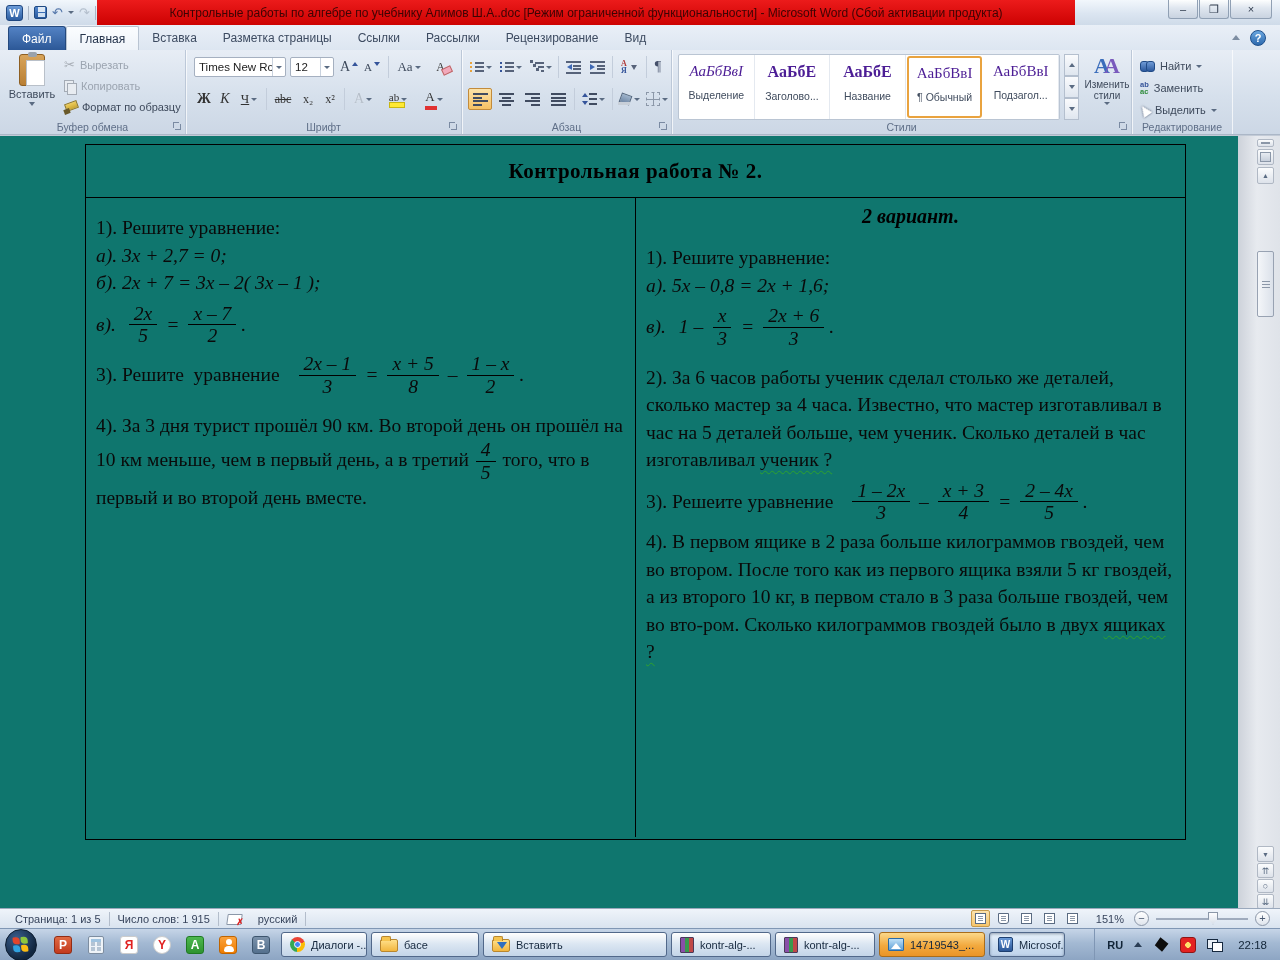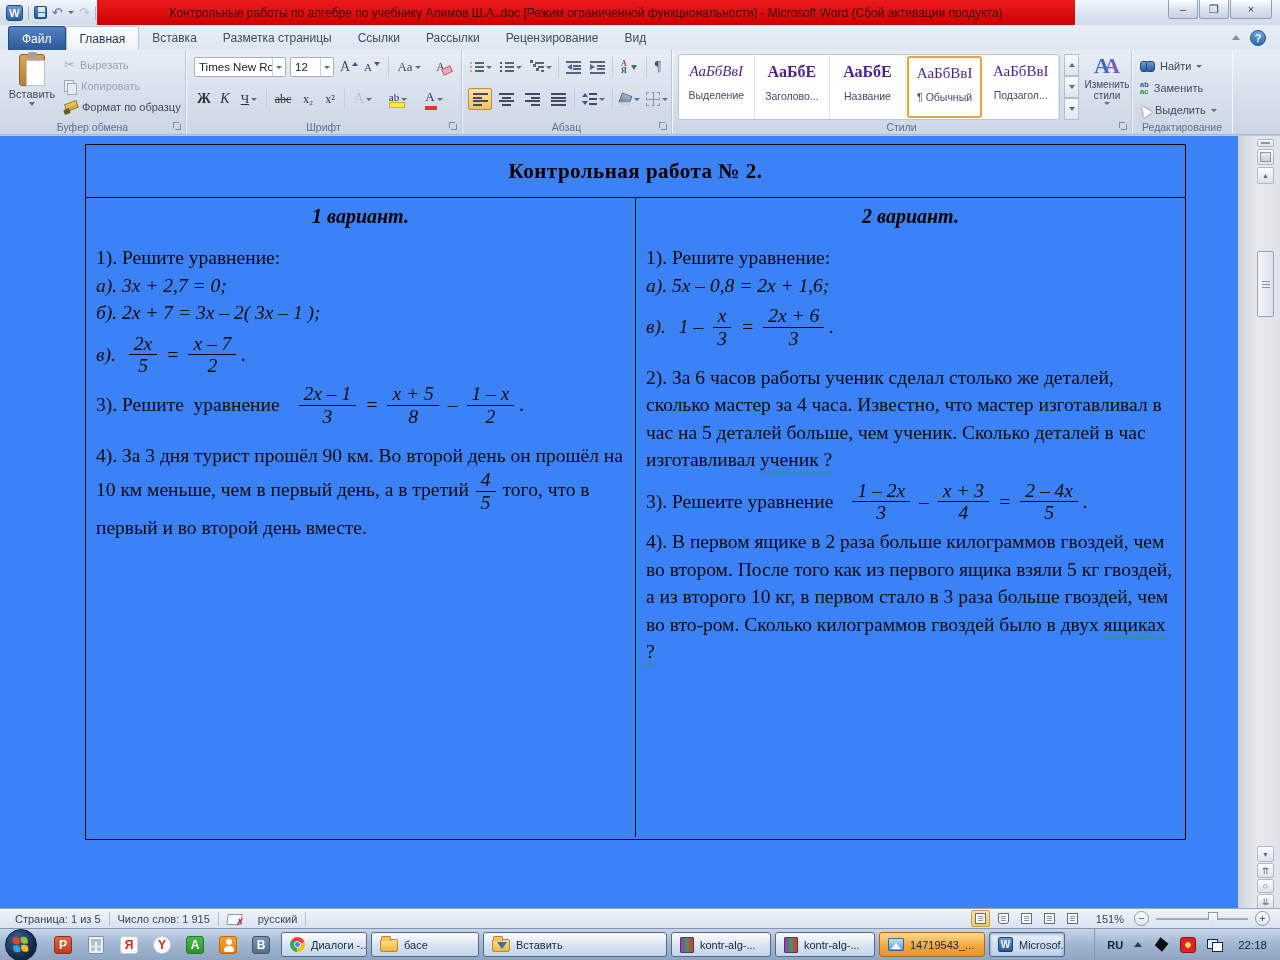--- a/index.html
+++ b/index.html
@@ -135,21 +135,21 @@
 .edit-row{position:absolute;left:8px;display:flex;align-items:center;gap:5px;height:20px}
 .find-ic{width:15px;height:10px;position:relative}
 .find-ic::before,.find-ic::after{content:"";position:absolute;top:0;width:7px;height:9px;border-radius:3px;background:linear-gradient(#6f9bd6,#2d5a9e);border:1px solid #1f4a86}
 .find-ic::before{left:0}.find-ic::after{right:0}
 .repl-ic{display:flex;flex-direction:column;font-size:7.5px;line-height:7px;font-weight:bold}
 .repl-ic .t{color:#35549a}.repl-ic .b{color:#2e8b3a}
 .sel-ic{width:0;height:0;border-left:5px solid transparent;border-right:5px solid transparent;border-bottom:11px solid #fff;transform:rotate(-35deg);filter:drop-shadow(0 0 1px #44506a)}
 
 
 .docarea{position:absolute;top:135px;left:0;width:1280px;height:773px;background:#fff;border-top:1px solid #c2cad6}
-.page{position:absolute;left:0;top:0;width:1238px;height:773px;background:#3b82f6}
+.page{position:absolute;left:0;top:0;width:1238px;height:773px;background:#0f766e}
 .tbl{position:absolute;left:85px;top:8px;width:1101px;height:696px;border:1.5px solid #000}
 .tbl-title{height:53px;border-bottom:1.5px solid #000;display:flex;align-items:center;justify-content:center}
 .tbl-title span{font-family:"Liberation Serif",serif;font-weight:bold;font-size:21px;color:#000;letter-spacing:.5px}
 .tbl-body{display:flex;height:639px}
 .cell{overflow:hidden;padding:0 10px}
 .cellL{width:550px;border-right:1.5px solid #000}
 .cellR{flex:1}
 .variant{text-align:center;font-family:"Liberation Serif",serif;font-weight:bold;font-style:italic;font-size:20px;margin-top:7px;color:#000}
 .para{font-family:"Liberation Serif",serif;font-size:19.5px;line-height:27.5px;color:#0a0a0a;text-align:left}
 .para.it{font-style:italic}
@@ -509,21 +509,20 @@
 
   <div class="docarea">
     <div class="page">
       <div class="tbl">
         <div class="tbl-title">
           <span>Контрольная работа № 2.</span>
         </div>
         <div class="tbl-body">
 
           <div class="cell cellL">
-            <div class="variant">1 вариант.</div>
             <p class="para mt16">1). Решите уравнение:</p>
             <p class="para it">а). 3x + 2,7 = 0;</p>
             <p class="para it">б). 2x + 7 = 3x – 2( 3x – 1 );</p>
             <div class="eqrow">
               <span class="lbl">в).</span>
               <span class="frac">
                   <span class="num">2x</span>
                   <span class="den">5</span>
                 </span>
               <span class="op">=</span>

